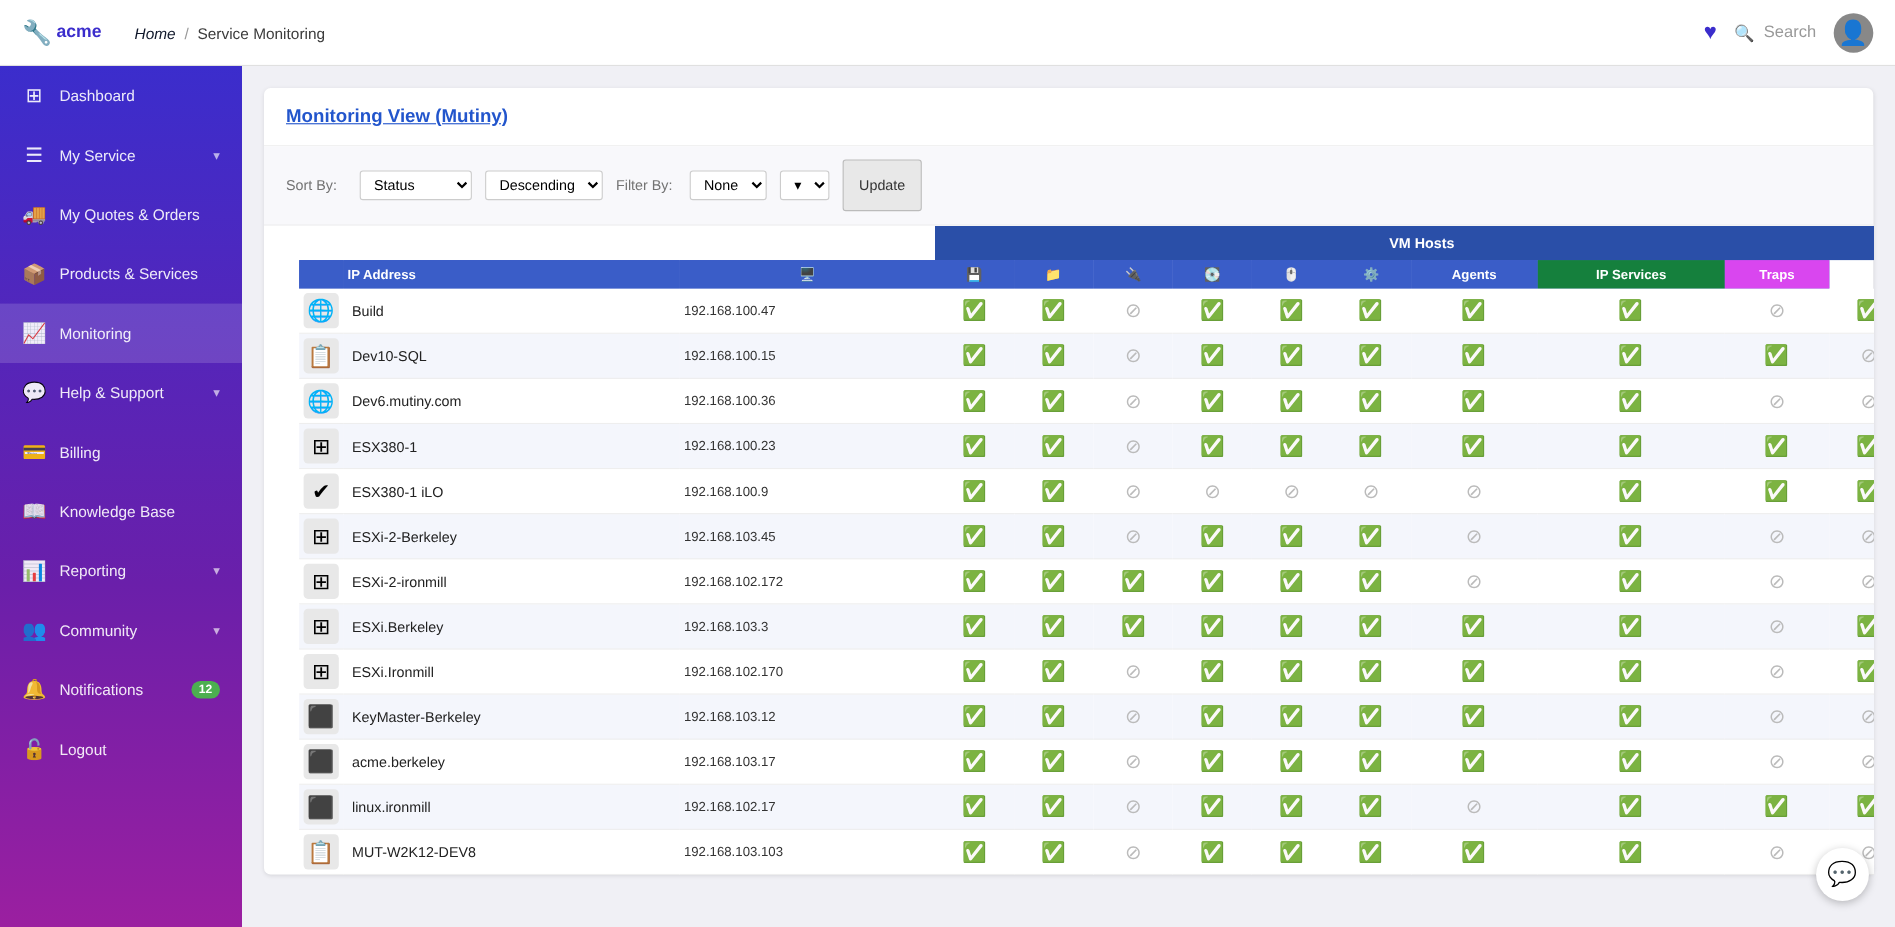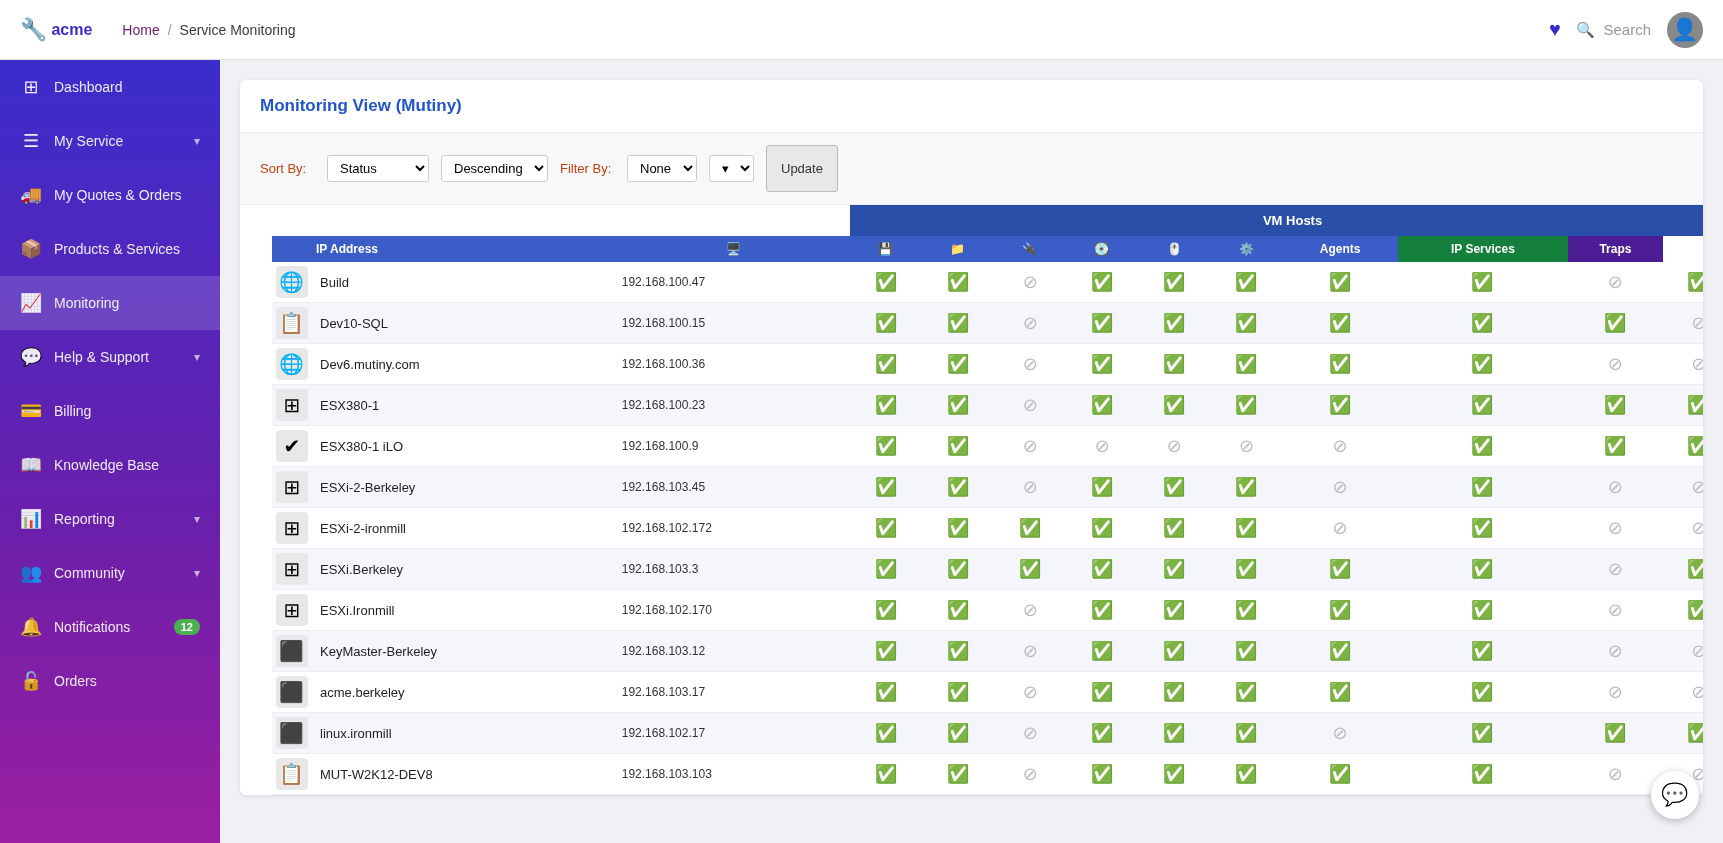--- a/index.html
+++ b/index.html
@@ -8,21 +8,21 @@
     
     .topnav {
       display: flex; align-items: center; background: #fff; height: 60px;
       padding: 0 20px; border-bottom: 1px solid #e0e0e0; z-index: 100;
       position: fixed; top: 0; left: 0; right: 0;
     }
     .logo { display: flex; align-items: center; margin-right: 30px; }
     .logo-icon { color: #e05a2b; font-size: 22px; margin-right: 4px; }
     .logo-text { font-size: 16px; font-weight: 700; color: #3b2dcc; }
     .breadcrumb { display: flex; align-items: center; gap: 8px; font-size: 14px; }
-    .breadcrumb-home { color: #701a75; text-decoration: none; }
+    .breadcrumb-home { color: #0f172a; text-decoration: none; font-style: italic; }
     .breadcrumb-sep { color: #999; }
     .breadcrumb-current { color: #3b3b3b; font-weight: 400; }
     .topnav-right { margin-left: auto; display: flex; align-items: center; gap: 16px; }
     .heart-btn { color: #3b2dcc; font-size: 20px; cursor: pointer; background: none; border: none; }
     .search-area { display: flex; align-items: center; gap: 8px; color: #999; font-size: 15px; cursor: pointer; }
     .avatar { width: 36px; height: 36px; border-radius: 50%; background: #888; overflow: hidden; display: flex; align-items: center; justify-content: center; }
 
     
     .layout { display: flex; margin-top: 60px; height: calc(100vh - 60px); }
 
@@ -48,25 +48,25 @@
       margin-left: auto; background: #4caf50; color: #fff;
       border-radius: 12px; padding: 2px 7px; font-size: 11px; font-weight: 700;
     }
 
     
     .main { margin-left: 220px; flex: 1; overflow-y: auto; padding: 20px 20px 40px; }
 
     
     .card { background: #fff; border-radius: 6px; box-shadow: 0 1px 4px rgba(0,0,0,0.1); }
     .card-header { padding: 16px 20px; border-bottom: 1px solid #eee; }
-    .card-title { font-size: 17px; font-weight: 600; color: #2255cc; }
+    .card-title { font-size: 17px; font-weight: 600; color: #2255cc; text-decoration: underline; }
 
     
     .filters { display: flex; align-items: center; gap: 12px; padding: 12px 20px; background: #f8f8fb; border-bottom: 1px solid #eee; flex-wrap: wrap; }
-    .filter-label { font-size: 13px; font-weight: 500; color: #c2410c; min-width: 55px; }
+    .filter-label { font-size: 13px; font-weight: 500; color: #737373; min-width: 55px; }
     .filter-select { font-size: 13px; padding: 4px 8px; border: 1px solid #ccc; border-radius: 3px; background: #fff; cursor: pointer; }
     .update-btn {
       padding: 15px 14px; background: #e8e8e8; border: 1px solid #bbb;
       border-radius: 3px; font-size: 13px; cursor: pointer; color: #333;
     }
 
     
     .table-wrapper { overflow-x: auto; }
     table { width: 100%; border-collapse: collapse; font-size: 13px; margin-left: 32px; }
     thead tr:first-child th { background: #2a4fa8; color: #fff; text-align: center; font-weight: 600; padding: 8px 4px; font-size: 13px; }
@@ -183,21 +183,21 @@
 
   </div>
       <div class="sidebar-item">
     <span class="sidebar-icon">🔔</span>
     <span>Notifications</span>
 
     <span class="sidebar-badge">12</span>
   </div>
       <div class="sidebar-item">
     <span class="sidebar-icon">🔓</span>
-    <span>Orders</span>
+    <span>Logout</span>
 
   </div>
     </nav>
 
   <div class="main">
     <div class="card">
       <div class="card-header">
         <span class="card-title">Monitoring View (Mutiny)</span>
       </div>
 
@@ -223,21 +223,21 @@
                 <th style="background: rgb(58, 93, 200); color: rgb(255, 255, 255); text-align: left; padding-left: 4px;">IP Address</th>
                 <th style="background: rgb(58, 93, 200); color: rgb(255, 255, 255);">🖥️</th>
                 <th style="background: rgb(58, 93, 200); color: rgb(255, 255, 255);">💾</th>
                 <th style="background: rgb(58, 93, 200); color: rgb(255, 255, 255);">📁</th>
                 <th style="background: rgb(58, 93, 200); color: rgb(255, 255, 255);">🔌</th>
                 <th style="background: rgb(58, 93, 200); color: rgb(255, 255, 255);">💽</th>
                 <th style="background: rgb(58, 93, 200); color: rgb(255, 255, 255);">🖱️</th>
                 <th style="background: rgb(58, 93, 200); color: rgb(255, 255, 255);">⚙️</th>
                 <th style="background: rgb(58, 93, 200); color: rgb(255, 255, 255);">Agents</th>
                 <th style="background: #15803d; color: rgb(255, 255, 255);">IP Services</th>
-                <th style="background: #4c1d95; color: rgb(255, 255, 255);">Traps</th>
+                <th style="background: #d946ef; color: rgb(255, 255, 255);">Traps</th>
               </tr>
             </thead>
           <tbody id="table-body">
               <tr>
                 <td class="icon-cell"><span class="row-icon" style="font-size:20px;">🌐</span></td>
                 <td class="name-cell">Build</td>
                 <td class="ip-cell">192.168.100.47</td>
                 <td><span class="status-ok">✅</span></td>
                 <td><span class="status-ok">✅</span></td>
                 <td><span class="status-na">⊘</span></td>

